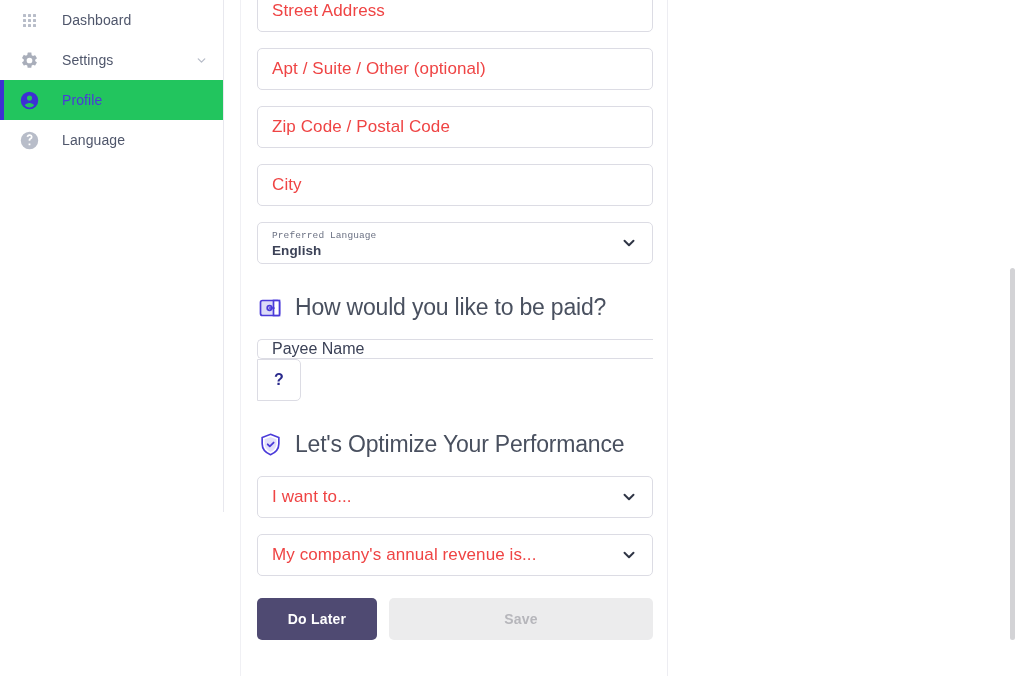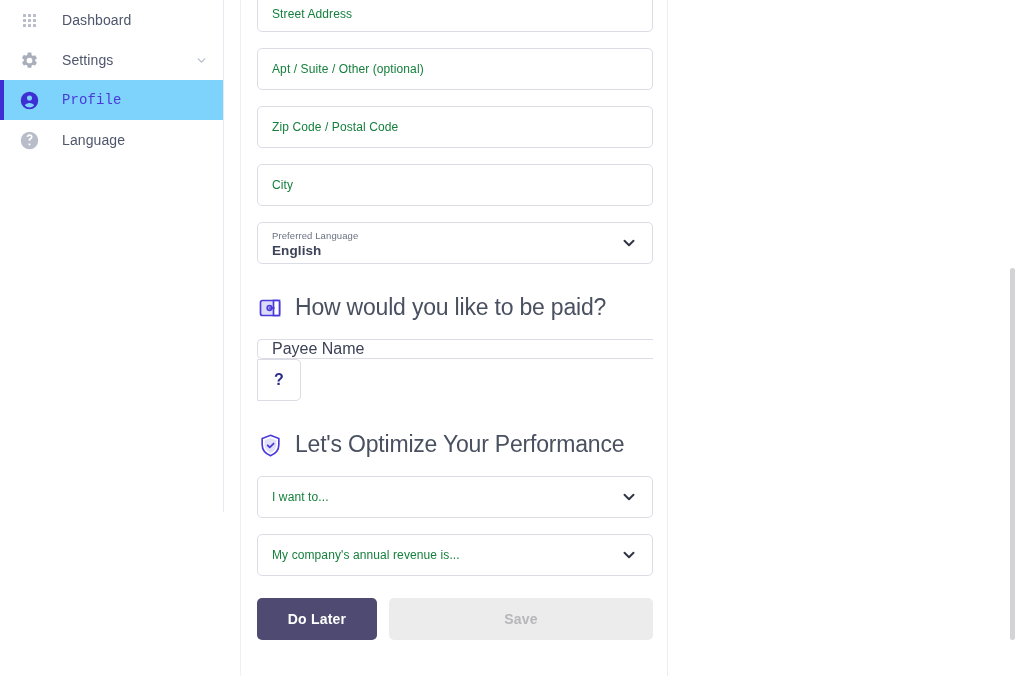--- a/index.html
+++ b/index.html
@@ -58,22 +58,21 @@
   }
   .nav-item .nav-chevron {
     margin-left: auto;
     width: 16px;
     height: 16px;
     display: flex;
     align-items: center;
     justify-content: center;
   }
   .nav-item.active {
-    background: #7dd3fc;
-    font-family: Liberation Mono, monospace;
+    background: #22c55e;
   }
   .nav-item.active::before {
     content: "";
     position: absolute;
     left: 0; top: 0;
     width: 4px;
     height: 100%;
     background: #3d2fd4;
   }
   .nav-item.active .nav-label {
@@ -114,63 +113,64 @@
     height: 42px;
     border: 1px solid #dcdce4;
     border-radius: 5px;
     background: #fff;
     display: flex;
     align-items: center;
     padding: 0 14px;
     margin-bottom: 16px;
   }
   .field .ph {
-    font-size: 12px;
-    color: #15803d;
+    font-size: 17px;
+    color: #ef4444;
     letter-spacing: 0.1px;
   }
   .field .chev {
     position: absolute;
     right: 14px;
     top: 50%;
     transform: translateY(-50%);
     display: flex;
   }
   .field.filled {
     flex-direction: column;
     align-items: flex-start;
     justify-content: center;
     padding-top: 4px;
   }
   .field.filled .flabel {
     font-size: 9.5px;
     color: #6b7183;
     line-height: 12px;
     letter-spacing: 0.1px;
+    font-family: Liberation Mono, monospace;
   }
   .field.filled .fvalue {
     font-size: 13.5px;
     color: #3c4257;
     line-height: 18px;
     letter-spacing: 0.1px;
     font-weight: bold;
   }
 
   
   .field.clipped {
     margin-top: -14px;
     height: 46px;
     align-items: flex-end;
     padding-bottom: 10px;
   }
 
   
   .section-head {
     display: flex;
-    align-items: flex-end;
+    align-items: center;
     margin-top: 30px;
     margin-bottom: 18px;
   }
   .section-head .sh-icon {
     width: 26px; height: 26px;
     flex: 0 0 26px;
     display: flex; align-items: center; justify-content: center;
   }
   .section-head .sh-title {
     margin-left: 12px;

